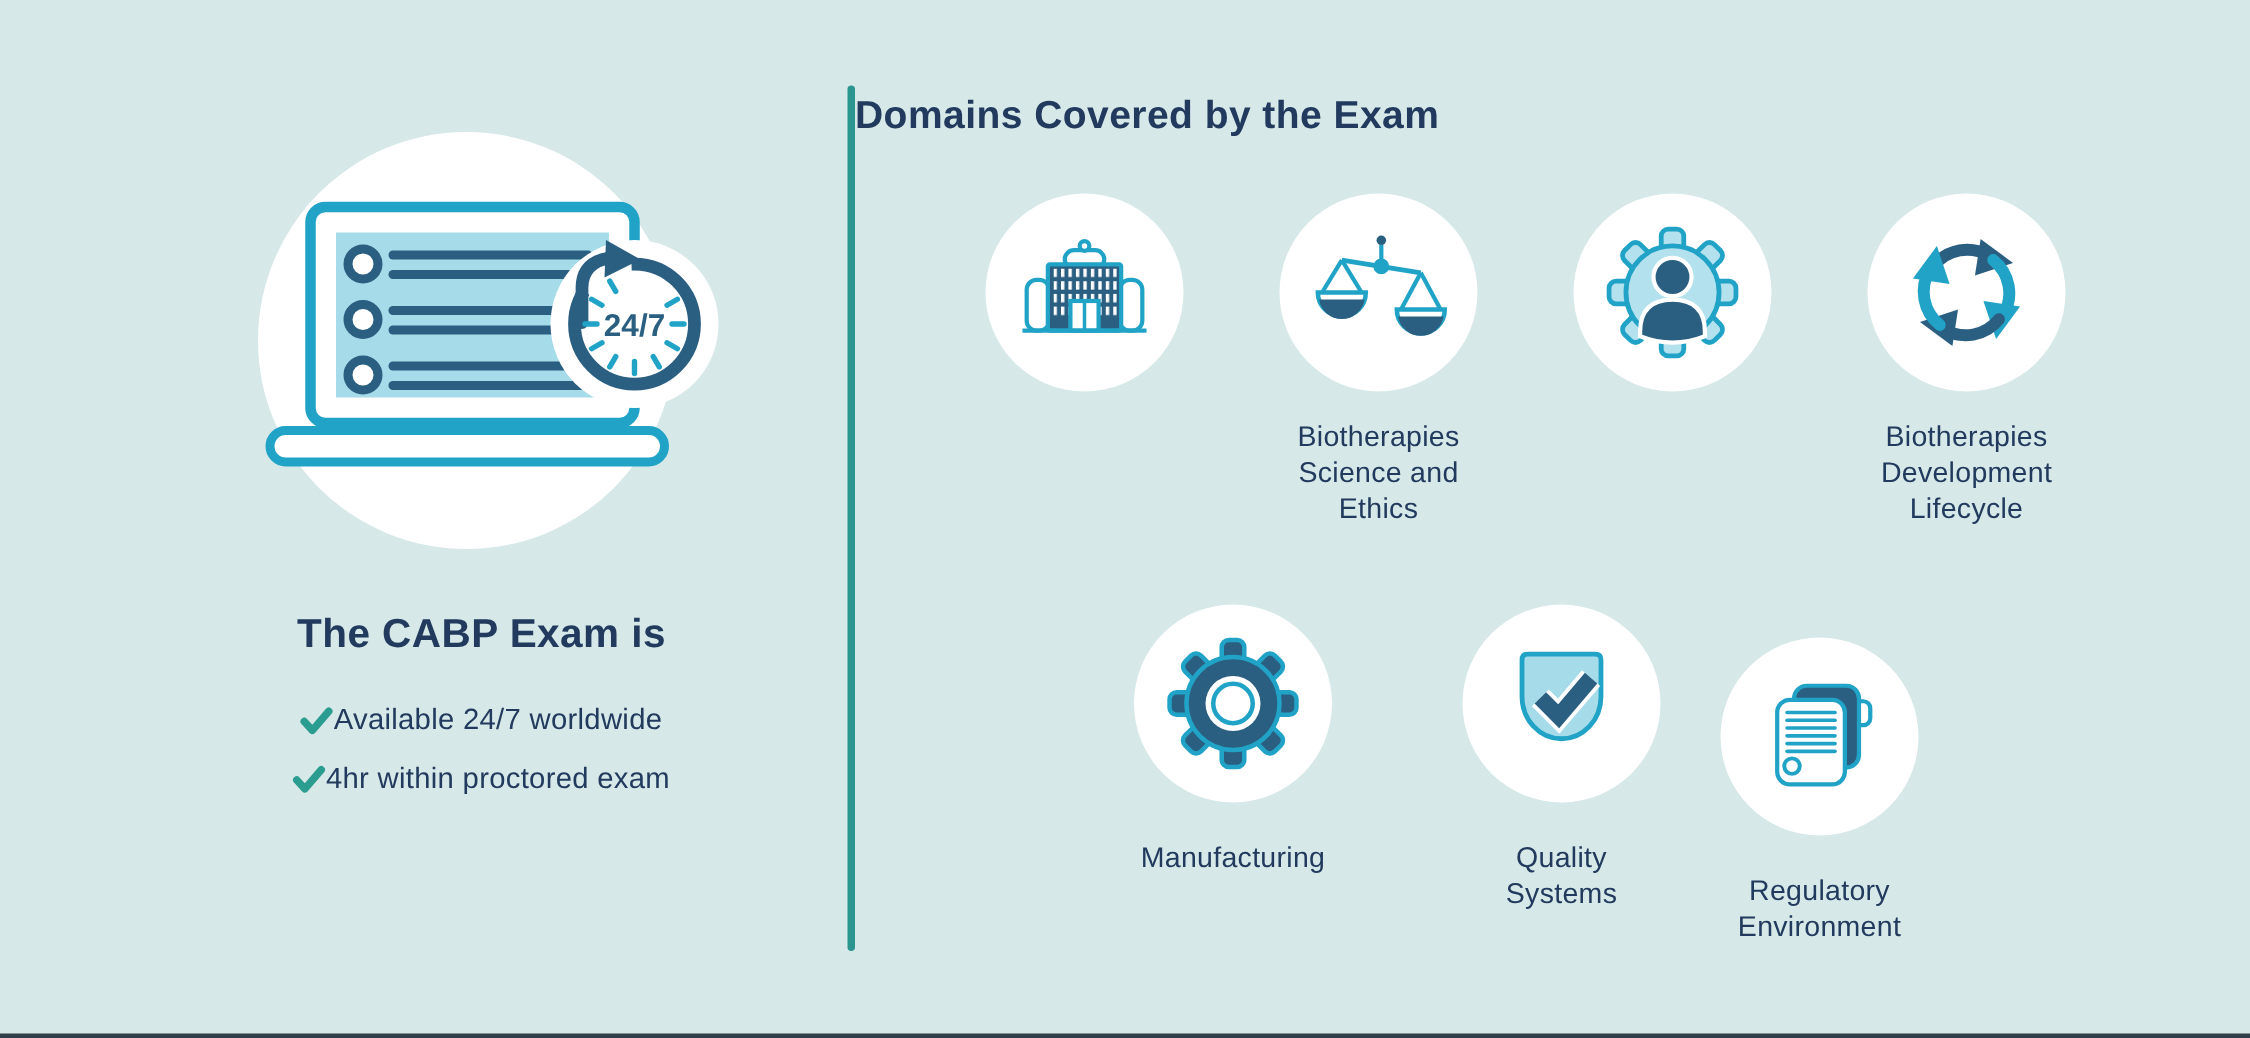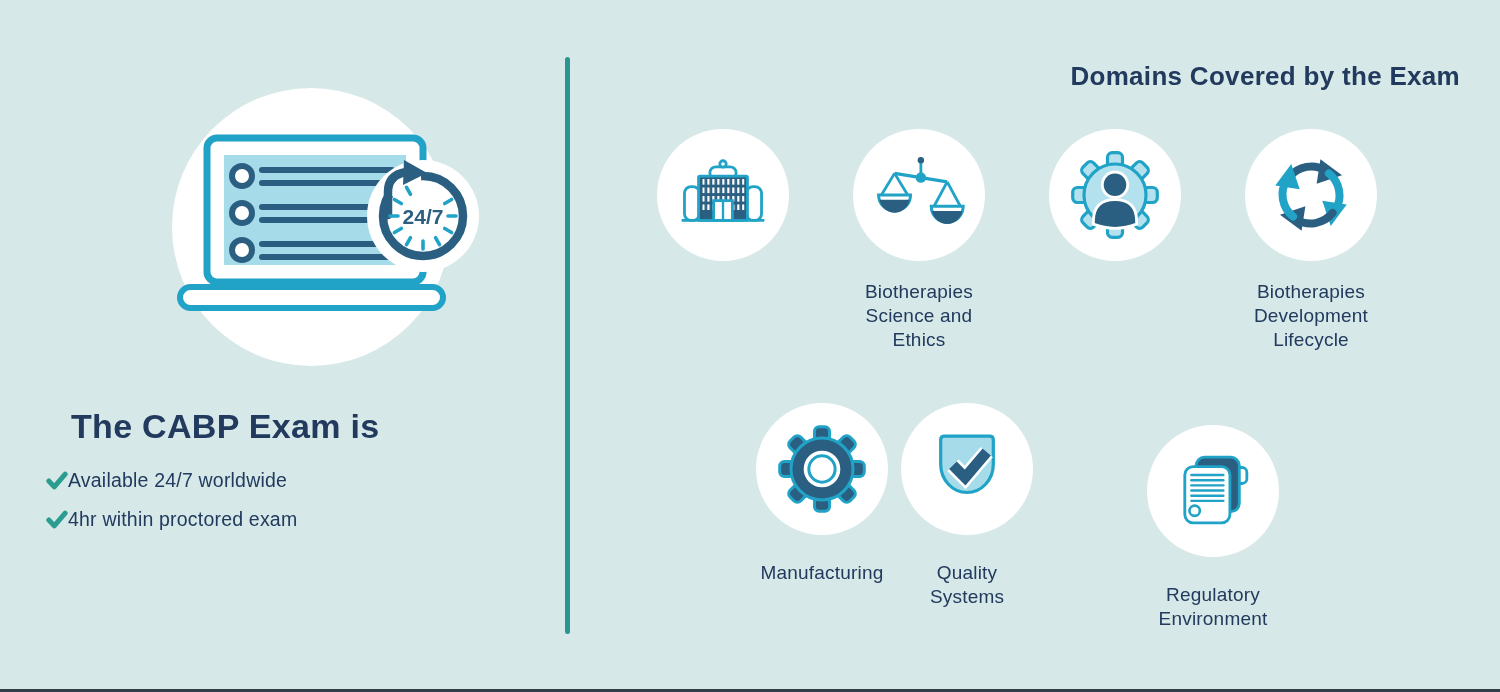--- a/index.html
+++ b/index.html
@@ -10,41 +10,41 @@
     position: relative;
     overflow: hidden;
     color: #213a5e;
   }
   .canvas { position: absolute; inset: 0; width: 1500px; height: 692px; }
 
   
   .laptop-wrap { position: absolute; left: 150px; top: 70px; width: 340px; height: 320px; }
   .left-heading {
     position: absolute; left: 71px; top: 407px; width: 500px;
-    text-align: left; font-size: 34px; font-weight: bold;
+    text-align: center; font-size: 27px; font-weight: bold;
     color: #213a5e; letter-spacing: 0.3px;
   }
   .feature-list { position: absolute; left: 46px; top: 461px; width: 550px; }
   .feature-row {
-    display: flex; align-items: center; 
+    display: flex; align-items: center; justify-content: center;
     height: 39px; 
   }
   .feature-label { font-size: 19.5px; color: #213a5e; letter-spacing: 0.2px; }
   .check { width: 22px; height: 20px; flex: 0 0 auto; }
 
   
   .divider {
     position: absolute; left: 565px; top: 57px; width: 5px; height: 577px;
     background: #2a968f; border-radius: 3px;
   }
 
   
   .right-heading {
     position: absolute; left: 570px; top: 61px; width: 890px;
-    text-align: right; font-size: 26px; font-weight: bold;
+    text-align: left; font-size: 26px; font-weight: bold;
     color: #213a5e; letter-spacing: 0.3px;
   }
   .domain-item {
     position: absolute; width: 200px;
     display: flex; flex-direction: column; align-items: center;
   }
   .domain-circle {
     width: 132px; height: 132px; border-radius: 50%;
     background: #ffffff; display: flex; align-items: center; justify-content: center;
   }
@@ -235,21 +235,21 @@
           <rect x="66.5" y="16.5" width="18" height="16" rx="5" transform="rotate(315 75.5 24.5)"></rect>
           <circle cx="50" cy="50" r="33"></circle>
         </g>
         <circle cx="50" cy="50" r="19.5" fill="#ffffff"></circle>
         <circle cx="50" cy="50" r="14" fill="#ffffff" stroke="#20a3c6" stroke-width="3.2"></circle>
       </svg>
     </div>
     <div class="domain-label">Manufacturing</div>
   </div>
 
-  <div class="domain-item row2" style="left:867px; top:403px;justify-content:space-between;">
+  <div class="domain-item row2" style="left:941px; top:403px;justify-content:space-between;">
     <div class="domain-circle">
       <svg viewBox="0 0 100 100">
         <path d="M26,15 H74 Q78,15 78,19 V45 A28,30 0 0 1 22,45 V19 Q22,15 26,15 Z" fill="#a6dbe9" stroke="#20a3c6" stroke-width="3.4"></path>
         <path d="M35,46 L48,59 L71,32" fill="none" stroke="#ffffff" stroke-width="17" stroke-linejoin="miter"></path>
         <path d="M35,46 L48,59 L71,32" fill="none" stroke="#2b5f82" stroke-width="11.5" stroke-linejoin="miter"></path>
       </svg>
     </div>
     <div class="domain-label">Quality
 Systems</div>
   </div>

